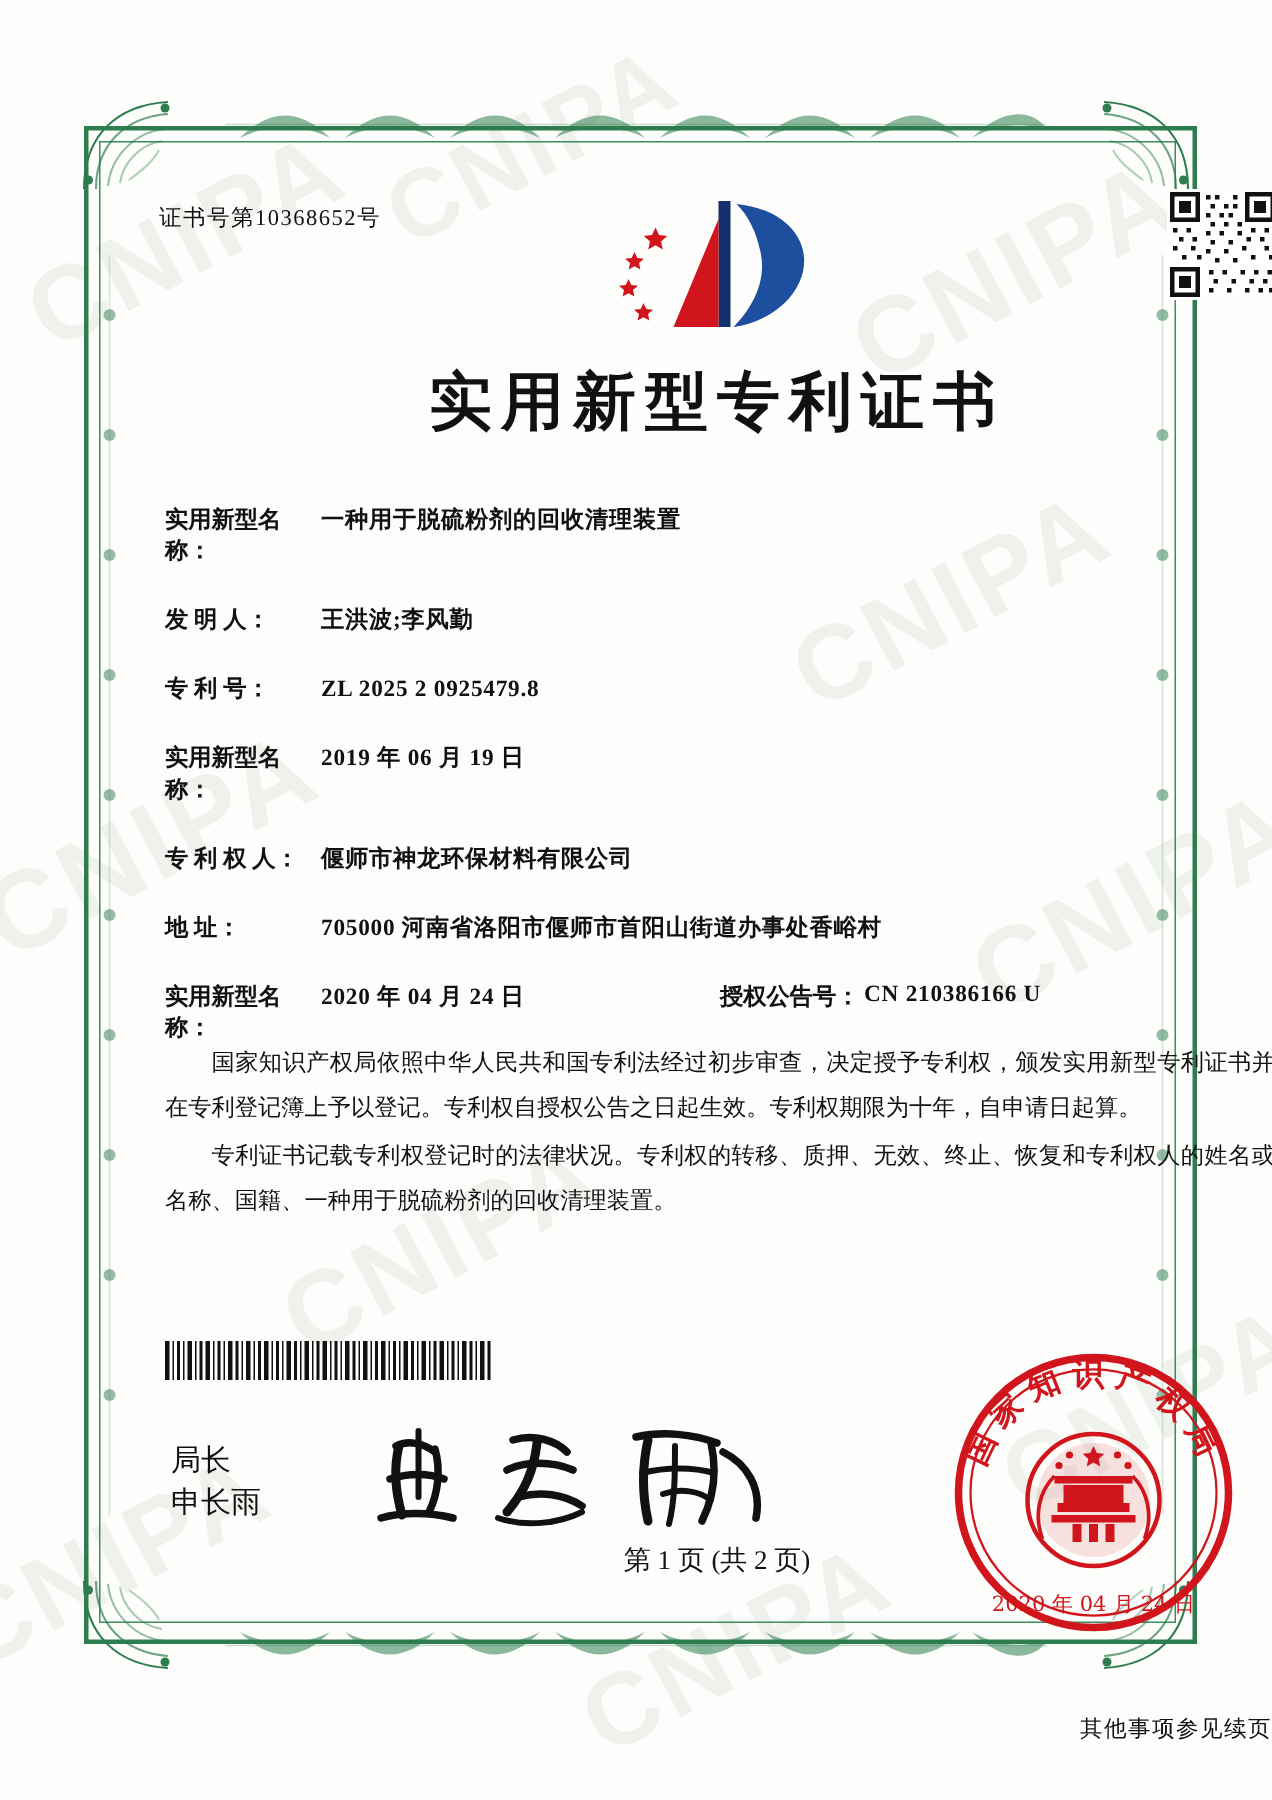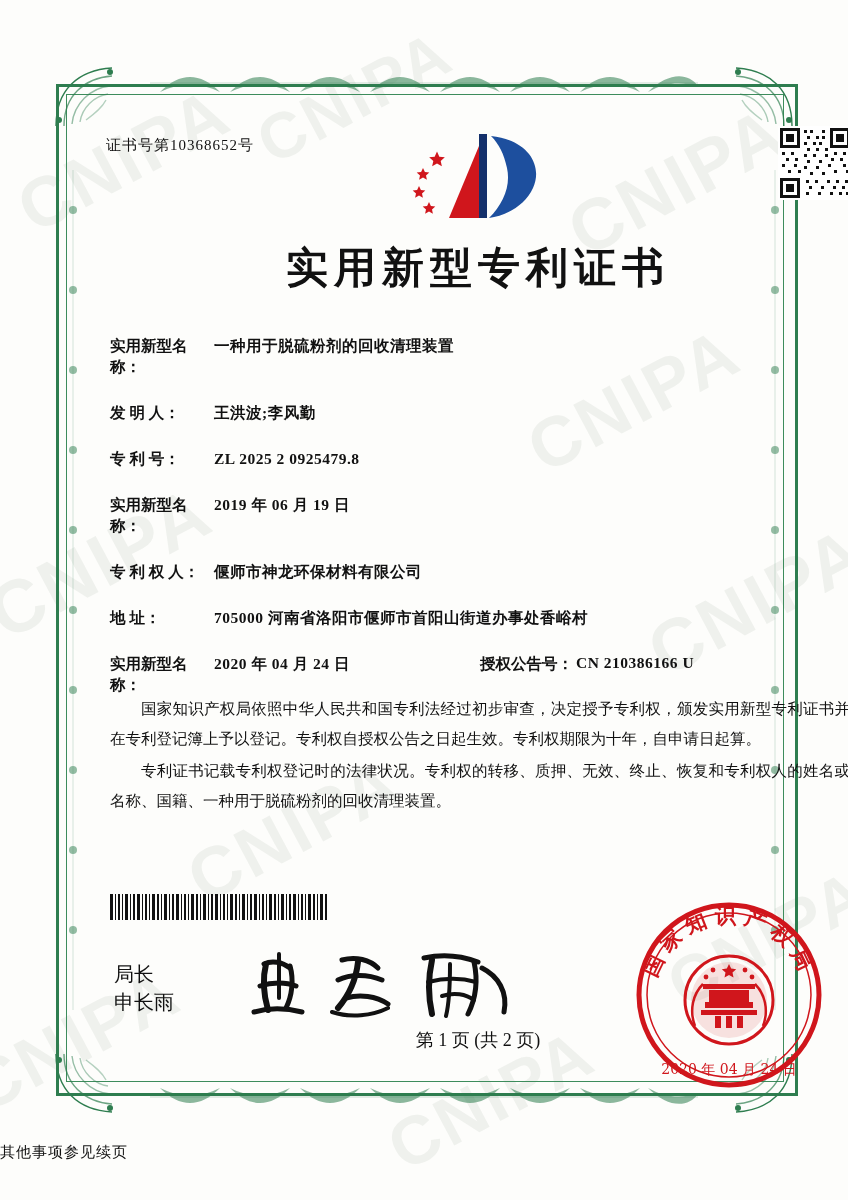--- a/index.html
+++ b/index.html
@@ -224,25 +224,26 @@
     text-align: center;
     font-size: 18px;
     color: #111;
   }
 
   .footnote {
     position: absolute;
     left: 0;
     right: 0;
     bottom: 38px;
-    text-align: left;
+    text-align: right;
     font-size: 15px;
     color: #111;
     letter-spacing: 1px;
     z-index: 6;
+    padding-left: 45px;
   }
 </style>
 </head>
 <body>
 
 <div class="page">
 
   <div class="watermarks">
     <div class="wm" style="left:10px;  top:120px;  font-size:70px;">CNIPA</div>
     <div class="wm" style="left:250px; top:60px;   font-size:64px;">CNIPA</div>

